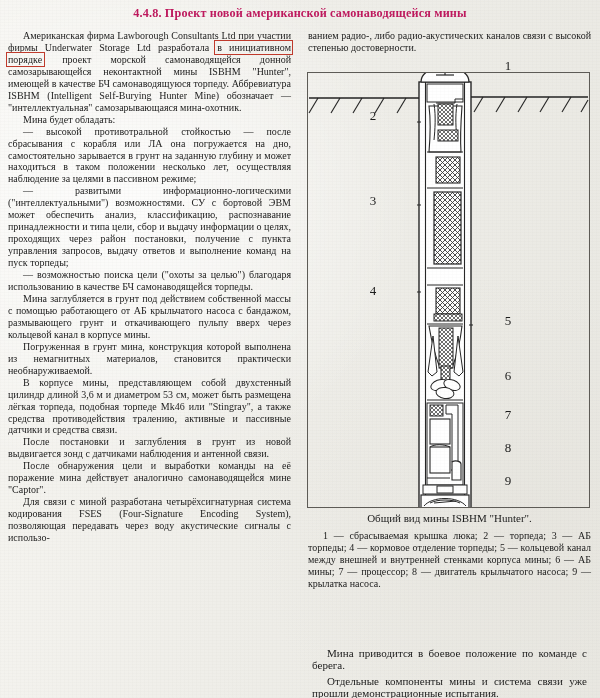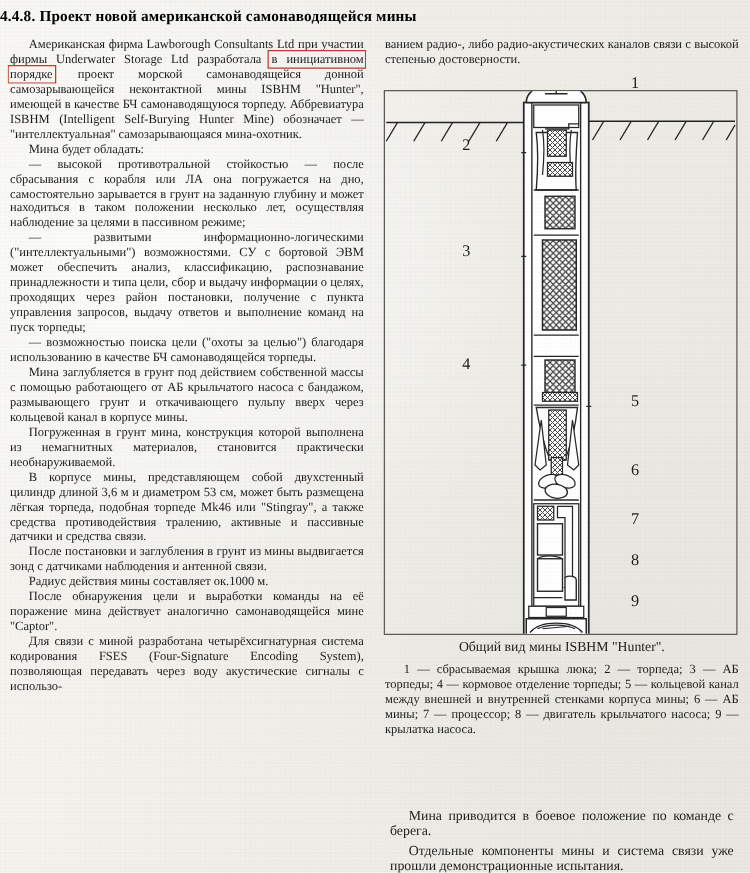--- a/index.html
+++ b/index.html
@@ -37,24 +37,25 @@
   }
   #content {
     position: absolute;
     inset: 0;
   }
 
   .heading {
     position: absolute;
     left: 0; right: 0;
     top: 6px;
+    text-align: center;
     font-weight: bold;
     font-size: 12.2px;
     letter-spacing: .15px;
-    color: #000000;
+    color: #be185d;
   }
 
   .col {
     position: absolute;
     top: 30px;
     width: 283px;
     font-size: 10px;
     line-height: 11.95px;
     text-align: justify;
     text-justify: inter-word;
@@ -143,22 +144,21 @@
 
   <div class="col left">
     <p><span>Американская фирма Lawborough Consultants Ltd при участии фирмы Underwater Storage Ltd разработала </span><span class="hl">в инициативном порядке</span><span> проект морской самонаводящейся донной самозарывающейся неконтактной мины ISBHM "Hunter", имеющей в качестве БЧ самонаводящуюся торпеду. Аббревиатура ISBHM (Intelligent Self-Burying Hunter Mine) обозначает — "интеллектуальная" самозарывающаяся мина-охотник.</span></p>
     <p>Мина будет обладать:</p>
     <p class="dash">— высокой противотральной стойкостью — после сбрасывания с корабля или ЛА она погружается на дно, самостоятельно зарывается в грунт на заданную глубину и может находиться в таком положении несколько лет, осуществляя наблюдение за целями в пассивном режиме;</p>
     <p class="dash">— развитыми информационно-логическими ("интеллектуальными") возможностями. СУ с бортовой ЭВМ может обеспечить анализ, классификацию, распознавание принадлежности и типа цели, сбор и выдачу информации о целях, проходящих через район постановки, получение с пункта управления запросов, выдачу ответов и выполнение команд на пуск торпеды;</p>
     <p class="dash">— возможностью поиска цели ("охоты за целью") благодаря использованию в качестве БЧ самонаводящейся торпеды.</p>
     <p>Мина заглубляется в грунт под действием собственной массы с помощью работающего от АБ крыльчатого насоса с бандажом, размывающего грунт и откачивающего пульпу вверх через кольцевой канал в корпусе мины.</p>
     <p>Погруженная в грунт мина, конструкция которой выполнена из немагнитных материалов, становится практически необнаруживаемой.</p>
     <p>В корпусе мины, представляющем собой двухстенный цилиндр длиной 3,6 м и диаметром 53 см, может быть размещена лёгкая торпеда, подобная торпеде Mk46 или "Stingray", а также средства противодействия тралению, активные и пассивные датчики и средства связи.</p>
-    <p>После постановки и заглубления в грунт из мины выдвигается зонд с датчиками наблюдения и антенной связи.</p>
-    <p>Радиус действия мины составляет ок.1000 м.</p>
+    <p>После постановки и заглубления в грунт из новой выдвигается зонд с датчиками наблюдения и антенной связи.</p>
     <p>После обнаружения цели и выработки команды на её поражение мина действует аналогично самонаводящейся мине "Captor".</p>
     <p>Для связи с миной разработана четырёхсигнатурная система кодирования FSES (Four-Signature Encoding System), позволяющая передавать через воду акустические сигналы с использо-</p>
   </div>
 
   <div class="col right">
     <p class="noind">ванием радио-, либо радио-акустических каналов связи с высокой степенью достоверности.</p>
   </div>
 
   <div class="figure-frame"></div>
 

